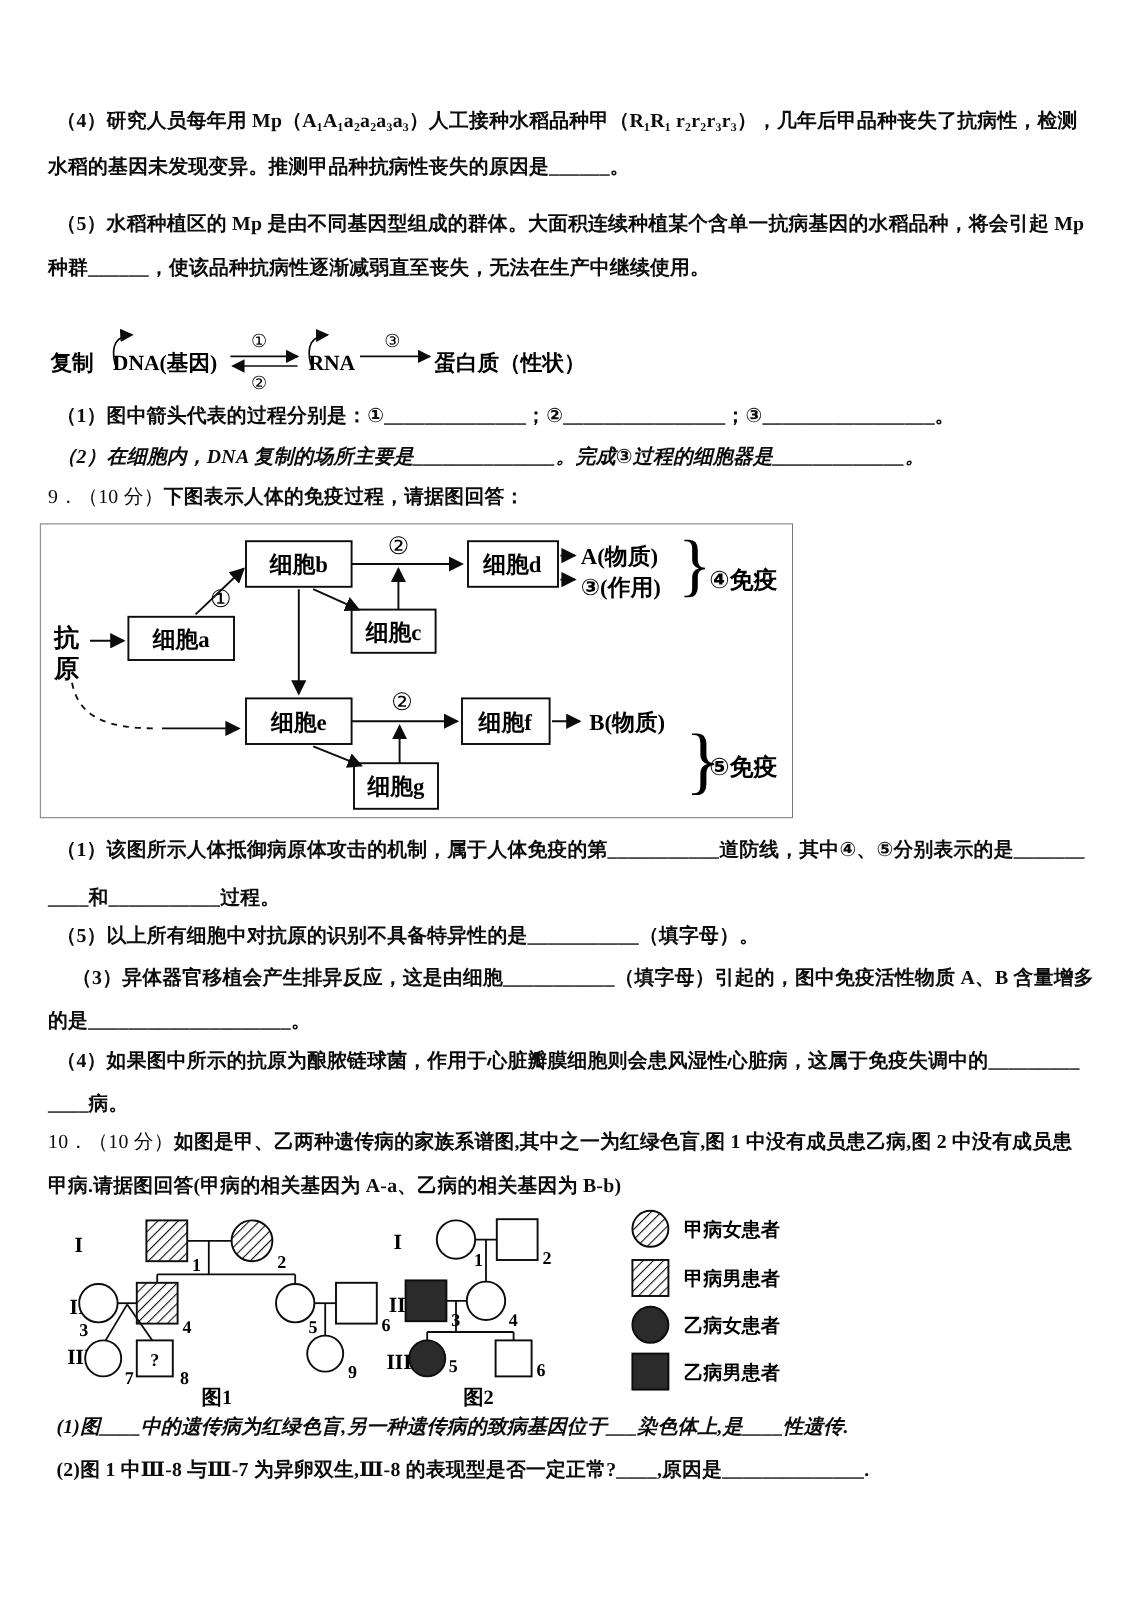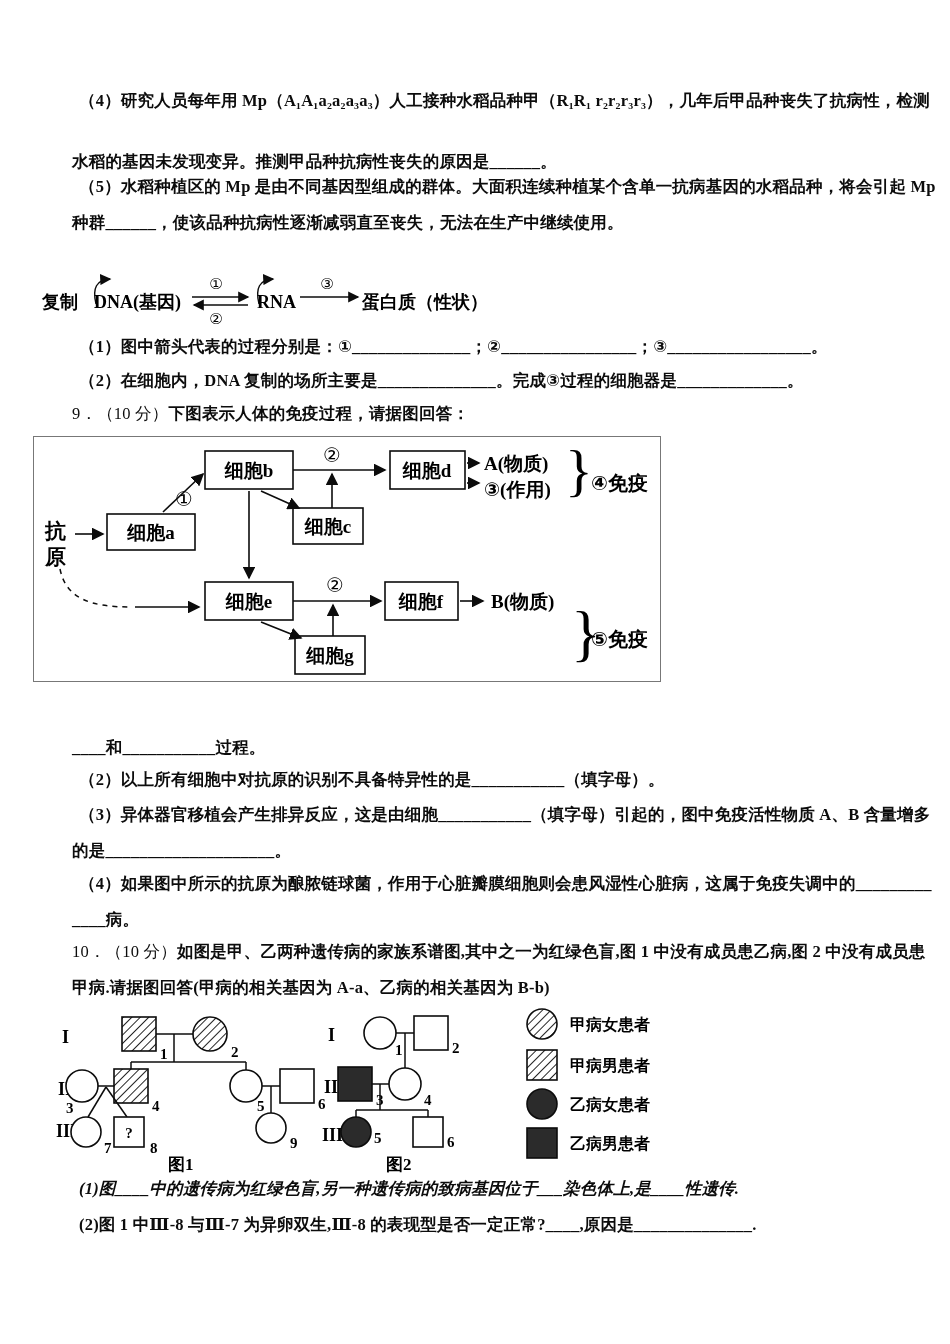--- a/index.html
+++ b/index.html
@@ -4,32 +4,31 @@
 <style>
   html,body{margin:0;padding:0;background:#888;}
   #page{
     position:relative;width:950px;height:1344px;background:#ffffff;
     font-family:"Liberation Serif","DejaVu Serif","DejaVu Sans",serif;
     color:#0c0c0c;overflow:hidden;
   }
   .tline{
     position:absolute;white-space:nowrap;font-size:16.5px;font-weight:bold;
     letter-spacing:0.2px;
-    margin-left:32px;
   }
   .tline .qnum{font-weight:normal;}
   svg text{font-family:"Liberation Serif","DejaVu Serif","DejaVu Sans",serif;}
 </style>
 </head>
 <body>
 
 <div id="page">
 
   <div class="tline" style="top:90px;left:47px;">（4）研究人员每年用 Mp（A₁A₁a₂a₂a₃a₃）人工接种水稻品种甲（R₁R₁ r₂r₂r₃r₃），几年后甲品种丧失了抗病性，检测</div>
-  <div class="tline" style="top:151px;left:40px;">水稻的基因未发现变异。推测甲品种抗病性丧失的原因是______。</div>
+  <div class="tline" style="top:128px;left:40px;">水稻的基因未发现变异。推测甲品种抗病性丧失的原因是______。</div>
   <div class="tline" style="top:176px;left:47px;">（5）水稻种植区的 Mp 是由不同基因型组成的群体。大面积连续种植某个含单一抗病基因的水稻品种，将会引起 Mp</div>
   <div class="tline" style="top:212px;left:40px;">种群______，使该品种抗病性逐渐减弱直至丧失，无法在生产中继续使用。</div>
 
 
   <svg style="position:absolute;top:272px;left:40px;" width="450" height="58" viewBox="0 0 450 58">
     <defs>
       <marker id="ar1" markerWidth="9" markerHeight="8" refX="7" refY="4" orient="auto">
         <path d="M0,0 L8,4 L0,8 z" fill="#0c0c0c"></path>
       </marker>
     </defs>
@@ -41,21 +40,21 @@
     <line x1="208" y1="33" x2="154" y2="33" stroke="#0c0c0c" stroke-width="1.4" marker-end="url(#ar1)"></line>
     <text x="176" y="52" font-size="15" text-anchor="middle">②</text>
     <path d="M219,32 Q213,8 233,7" fill="none" stroke="#0c0c0c" stroke-width="1.4" marker-end="url(#ar1)"></path>
     <text x="217" y="36" font-size="18" font-weight="bold">RNA</text>
     <text x="287" y="17" font-size="15" text-anchor="middle">③</text>
     <line x1="260" y1="25" x2="318" y2="25" stroke="#0c0c0c" stroke-width="1.4" marker-end="url(#ar1)"></line>
     <text x="322" y="36" font-size="18" font-weight="bold">蛋白质（性状）</text>
   </svg>
 
   <div class="tline" style="top:336px;left:47px;">（1）图中箭头代表的过程分别是：①______________；②________________；③_________________。</div>
-  <div class="tline" style="top:370px;left:47px;">（2）在细胞内，DNA 复制的场所主要是______________。完成③过程的细胞器是_____________。</div>
+  <div class="tline" style="top:370px;left:47px;font-style:italic;">（2）在细胞内，DNA 复制的场所主要是______________。完成③过程的细胞器是_____________。</div>
 
   <div class="tline" style="top:403px;left:40px;"><span class="qnum">9．（10 分）</span><span>下图表示人体的免疫过程，请据图回答：</span></div>
 
   <svg style="position:absolute;top:436px;left:33px;" width="628" height="246" viewBox="0 0 628 246">
     <defs>
       <marker id="ar2" markerWidth="9" markerHeight="8" refX="7" refY="4" orient="auto">
         <path d="M0,0 L8,4 L0,8 z" fill="#0c0c0c"></path>
       </marker>
     </defs>
     <rect x="0.5" y="0.5" width="627" height="245" fill="none" stroke="#777" stroke-width="1"></rect>
@@ -109,23 +108,24 @@
     <text x="297" y="226" font-size="19" font-weight="bold" text-anchor="middle">细胞g</text>
     <line x1="228" y1="186" x2="268" y2="202" stroke="#0c0c0c" stroke-width="1.6" marker-end="url(#ar2)"></line>
     <line x1="300" y1="200" x2="300" y2="169" stroke="#0c0c0c" stroke-width="1.6" marker-end="url(#ar2)"></line>
 
     <line x1="427" y1="165" x2="450" y2="165" stroke="#0c0c0c" stroke-width="1.6" marker-end="url(#ar2)"></line>
     <text x="458" y="172" font-size="19" font-weight="bold">B(物质)</text>
     <text x="538" y="218" font-size="62" font-weight="normal">}</text>
     <text x="558" y="210" font-size="20" font-weight="bold">⑤免疫</text>
   </svg>
 
+  <div class="tline" style="top:697px;left:47px;">（1）该图所示人体抵御病原体攻击的机制，属于人体免疫的第___________道防线，其中④、⑤分别表示的是_______</div>
   <div class="tline" style="top:737px;left:40px;">____和___________过程。</div>
-  <div class="tline" style="top:769px;left:47px;">（2）以上所有细胞中对抗原的识别不具备特异性的是___________（填字母）。</div>
-  <div class="tline" style="top:804px;left:47px;">（3）异体器官移植会产生排异反应，这是由细胞___________（填字母）引起的，图中免疫活性物质 A、B 含量增多</div>
+  <div class="tline" style="top:769px;left:47px;">（5）以上所有细胞中对抗原的识别不具备特异性的是___________（填字母）。</div>
+  <div class="tline" style="top:804px;left:60px;">（3）异体器官移植会产生排异反应，这是由细胞___________（填字母）引起的，图中免疫活性物质 A、B 含量增多</div>
   <div class="tline" style="top:840px;left:40px;">的是____________________。</div>
   <div class="tline" style="top:873px;left:47px;">（4）如果图中所示的抗原为酿脓链球菌，作用于心脏瓣膜细胞则会患风湿性心脏病，这属于免疫失调中的_________</div>
   <div class="tline" style="top:909px;left:40px;">____病。</div>
 
   <div class="tline" style="top:941px;left:40px;"><span class="qnum">10．（10 分）</span><span>如图是甲、乙两种遗传病的家族系谱图,其中之一为红绿色盲,图 1 中没有成员患乙病,图 2 中没有成员患</span></div>
   <div class="tline" style="top:977px;left:40px;">甲病.请据图回答(甲病的相关基因为 A-a、乙病的相关基因为 B-b)</div>
 
   <svg style="position:absolute;top:1005px;left:50px;" width="285" height="170" viewBox="0 0 285 170">
     <defs>
       <pattern id="hatch1" patternUnits="userSpaceOnUse" width="6" height="6" patternTransform="rotate(45)">

